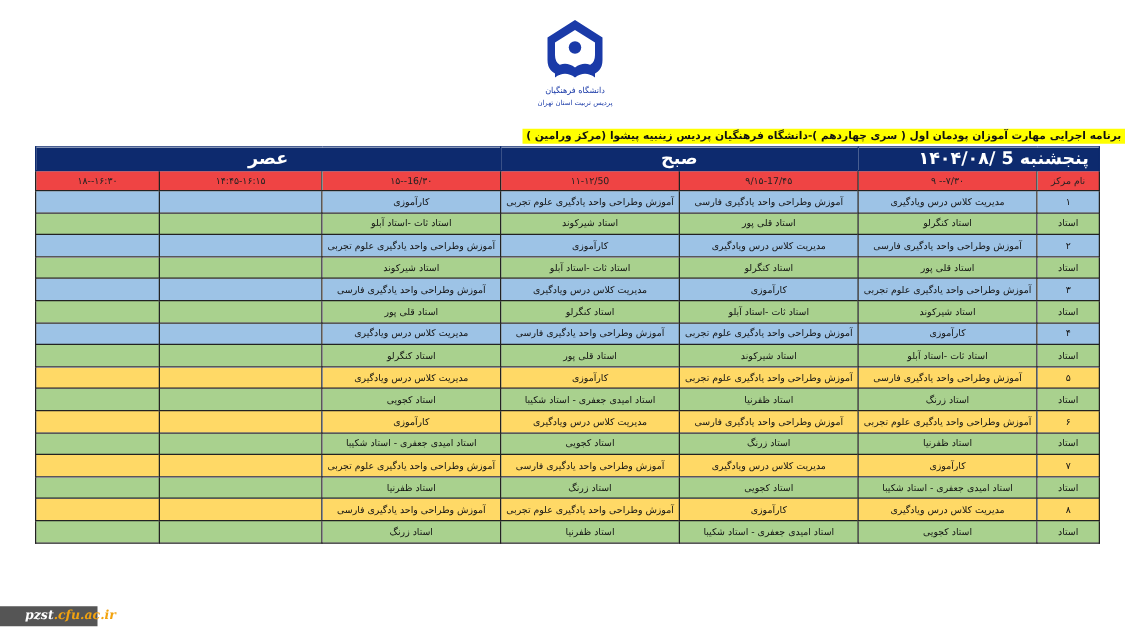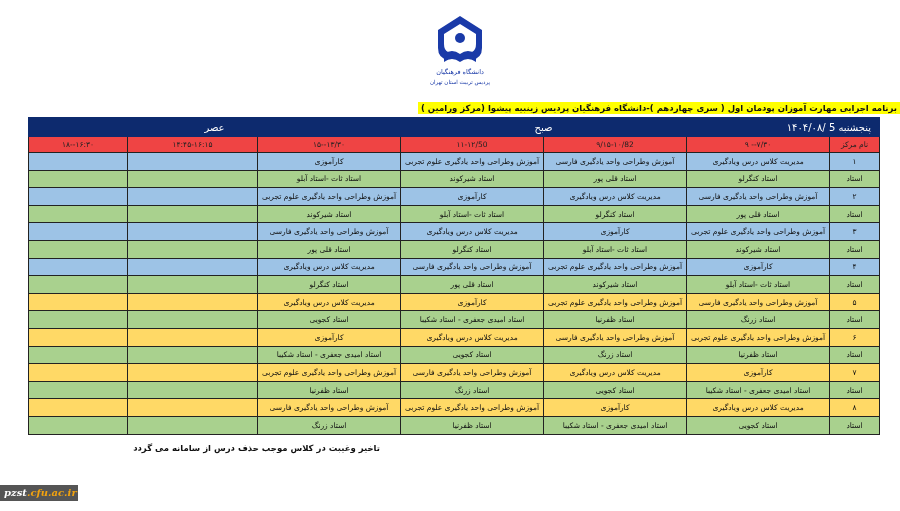--- a/index.html
+++ b/index.html
@@ -18,35 +18,35 @@
       direction: rtl; unicode-bidi: embed;
     }
     table.sched {
       position: absolute; left: 28px; top: 117px; width: 851px; border-collapse: collapse;
       direction: rtl; table-layout: fixed;
     }
     table.sched td, table.sched th {
       border: 1px solid #222; font-size: 7.5px; text-align: center; padding: 0; height: 16.6px;
       color: #111; overflow: hidden; white-space: nowrap;
     }
-    tr.head-main th { background: #0d2a6e; color: #fff; font-weight: normal; font-size: 10px; height: 18px; border-color: #0d2a6e; }
+    tr.head-main th { background: #0d2a6e; color: #fff; font-weight: bold; font-size: 14px; height: 18px; border-color: #0d2a6e; }
     tr.head-main th.date { text-align: right; padding-right: 8px; }
     tr.head-times th { background: #ef4444; color: #222; font-weight: normal; font-size: 7.5px; height: 15px; }
     tr.blue td { background: #9dc3e6; }
     tr.green td { background: #a9d18e; }
     tr.yellow td { background: #ffd966; }
     .notes {
       position: absolute; top: 443px; left: 0; width: 900px; height: 14px; direction: rtl;
     }
     .note-right { position: absolute; right: 70px; font-size: 8.5px; font-weight: bold; color: #111; }
     .note-left { position: absolute; right: 520px; font-size: 8.5px; font-weight: bold; color: #111; }
     .watermark {
       position: absolute; left: 0; top: 485px; width: 78px; height: 16px; background: #555;
       font-family: "DejaVu Serif", serif; font-style: italic; font-weight: bold; font-size: 10px;
-      line-height: 16px; padding-left: 4px; box-sizing: border-box;
+      line-height: 16px; padding-left: 20px; box-sizing: border-box;
     }
     .wm-a { color: #fff; }
     .wm-b { color: #f2a30f; }
   </style>
 </head>
 <body>
 
 <div class="logo">
   <svg width="80" height="76" viewBox="0 0 80 76">
     <path d="M40 2 L62 16 L62 34 Q62 44 52 46 L52 38 Q56 36 56 30 L56 20 L40 10 L24 20 L24 30 Q24 36 28 38 L28 46 Q18 44 18 34 L18 16 Z" fill="#1a3aa8"></path>
@@ -73,23 +73,23 @@
   </colgroup>
   <thead>
     <tr class="head-main">
       <th class="date" colspan="2">پنجشنبه 5 /۱۴۰۴/۰۸</th>
       <th colspan="2">صبح</th>
       <th colspan="3">عصر</th>
     </tr>
     <tr class="head-times">
       <th>نام مرکز</th>
       <th>۷/۳۰-- ۹</th>
-      <th>۹/۱۵-۱۰/82</th>
+      <th>۹/۱۵-17/۴۵</th>
       <th>۱۱-۱۲/50</th>
-      <th>۱۳/۳۰--۱۵</th>
+      <th>16/۳۰--۱۵</th>
       <th>۱۴:۴۵-۱۶:۱۵</th>
       <th>۱۶:۳۰--۱۸</th>
     </tr>
   </thead>
   <tbody>
     <tr class="blue">
         <td>۱</td>
         <td>مدیریت کلاس درس ویادگیری</td>
         <td>آموزش وطراحی واحد یادگیری فارسی</td>
         <td>آموزش وطراحی واحد یادگیری علوم تجربی</td>
@@ -229,18 +229,17 @@
         <td>استاد امیدی جعفری - استاد شکیبا</td>
         <td>استاد ظفرنیا</td>
         <td>استاد زرنگ</td>
         <td></td>
         <td></td>
       </tr>
   </tbody>
 </table>
 
 <div class="notes">
-  <span class="note-left">تاخیر وغیبت در کلاس موجب حذف درس  از سامانه می گردد</span>
 </div>
 
 <div class="watermark">
   <span class="wm-a">pzst</span><span class="wm-b">.cfu.ac.ir</span>
 </div>
 
 </body></html>

